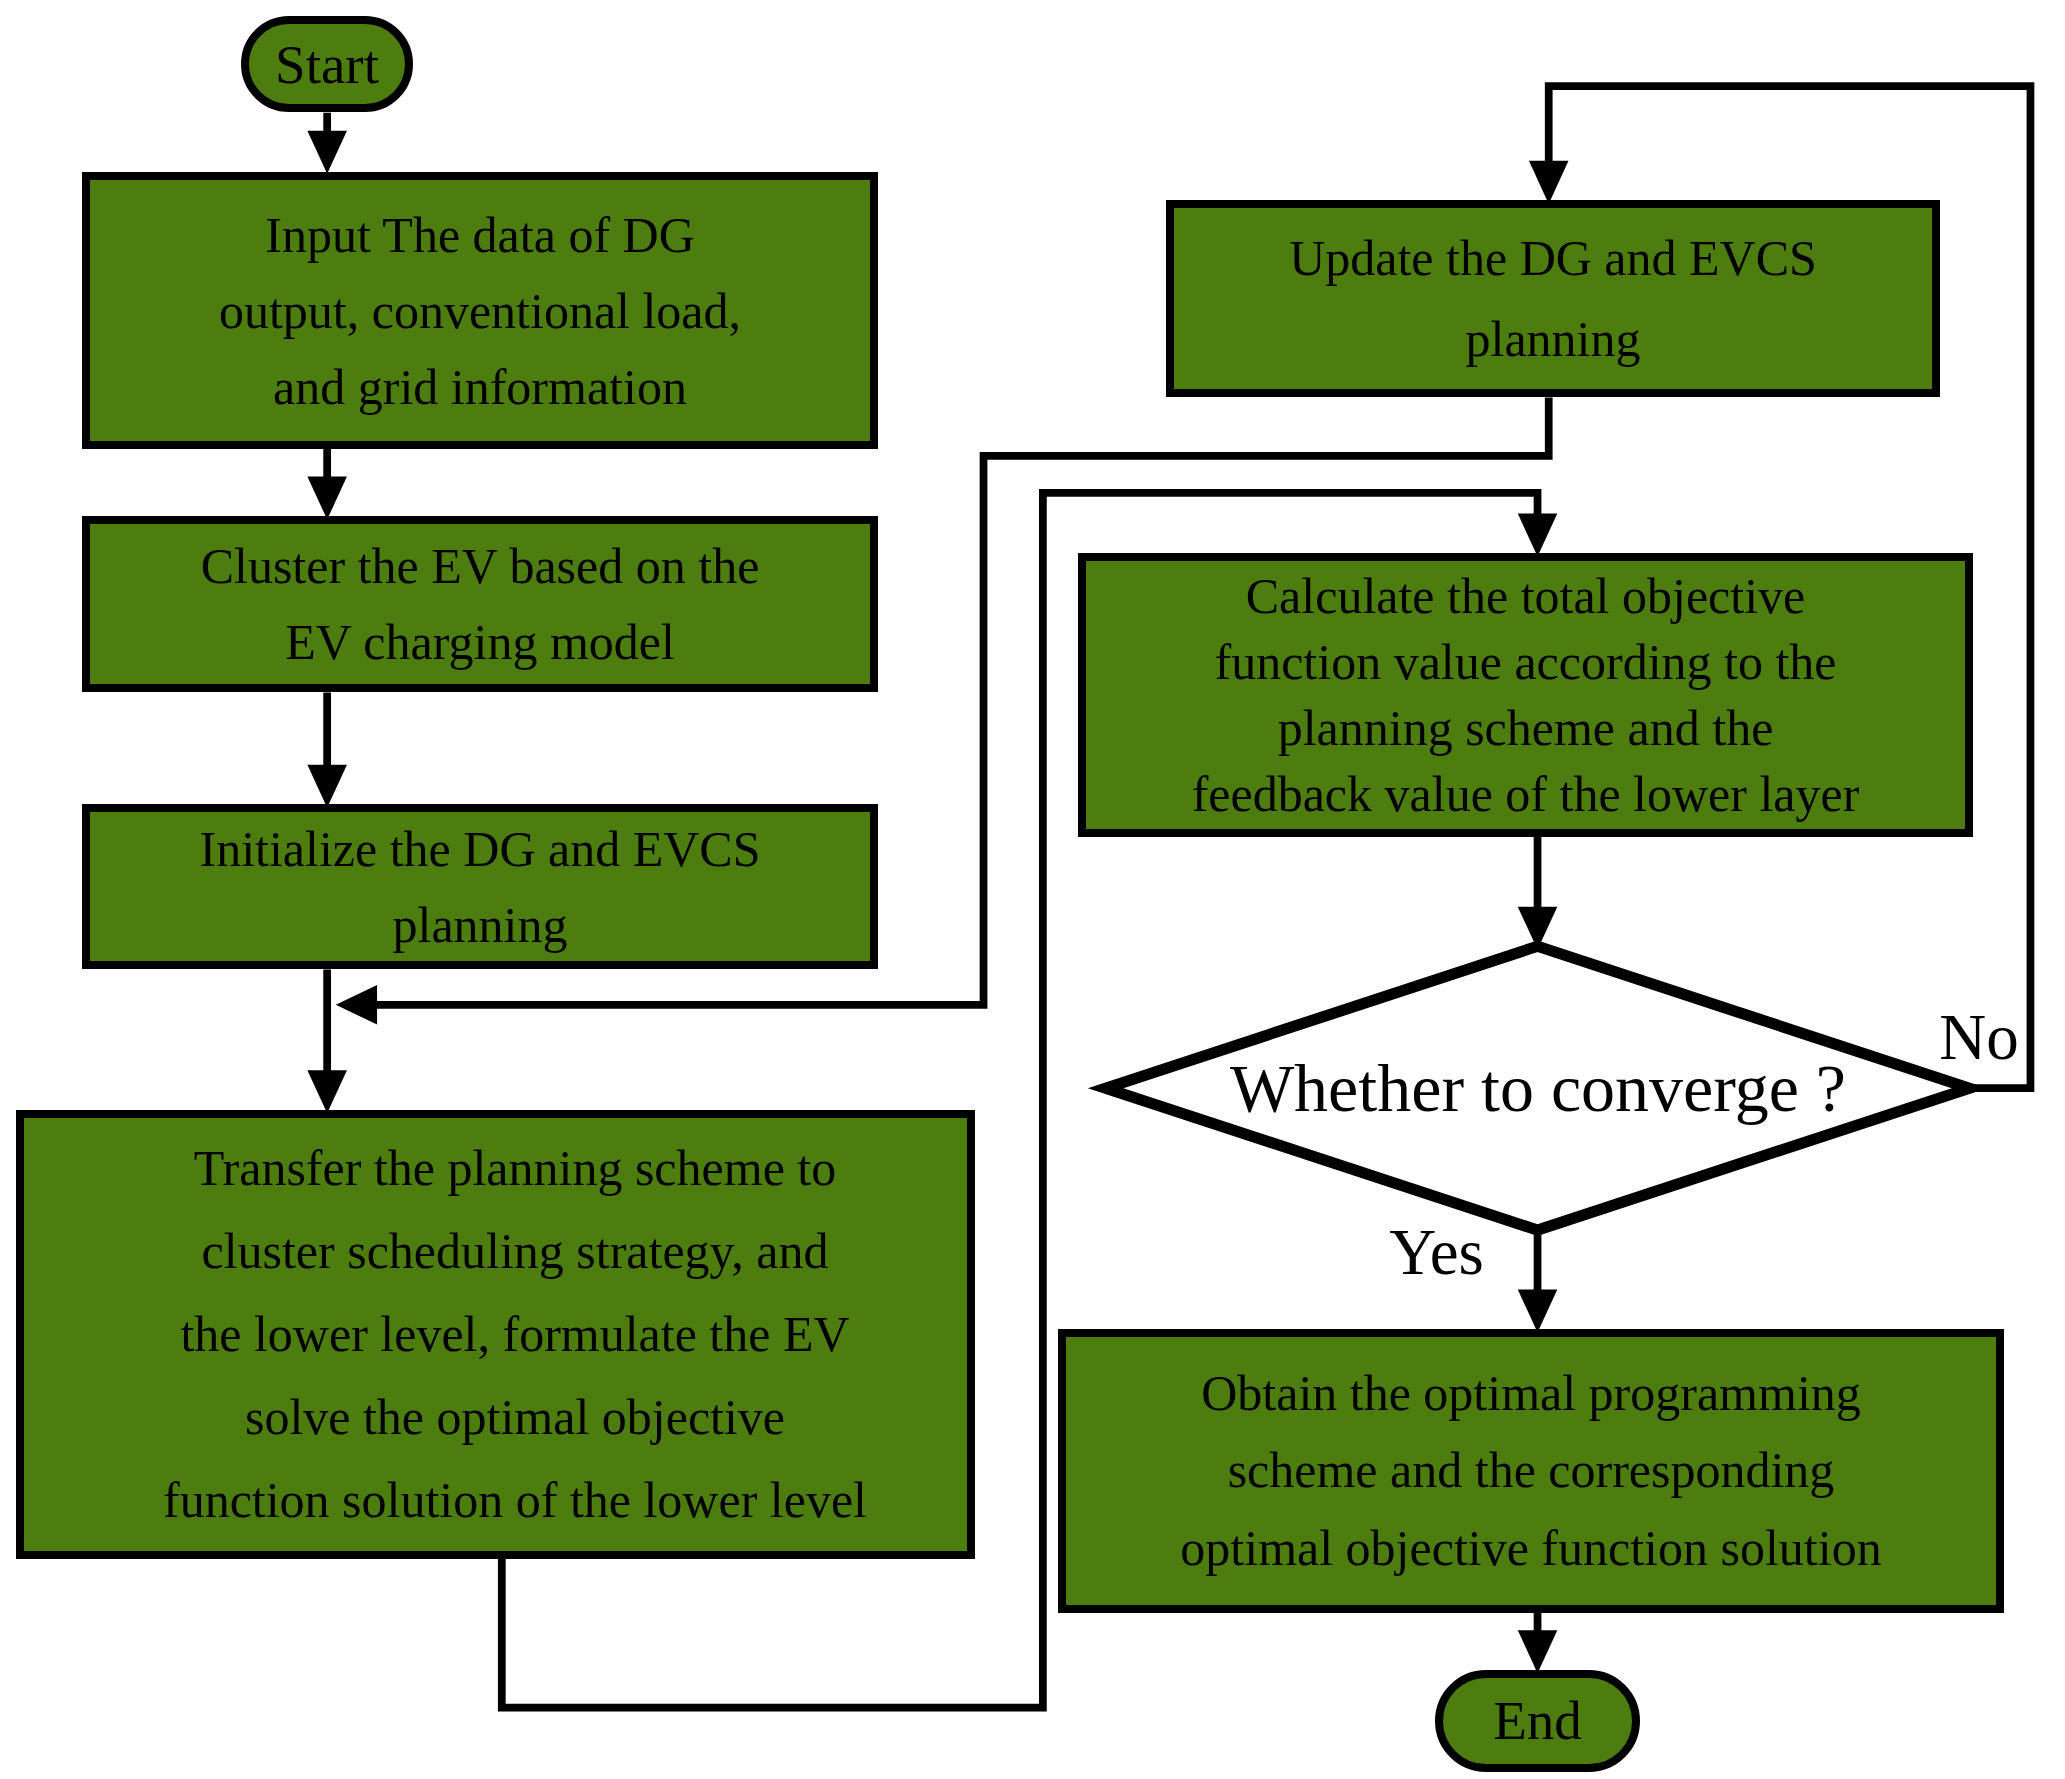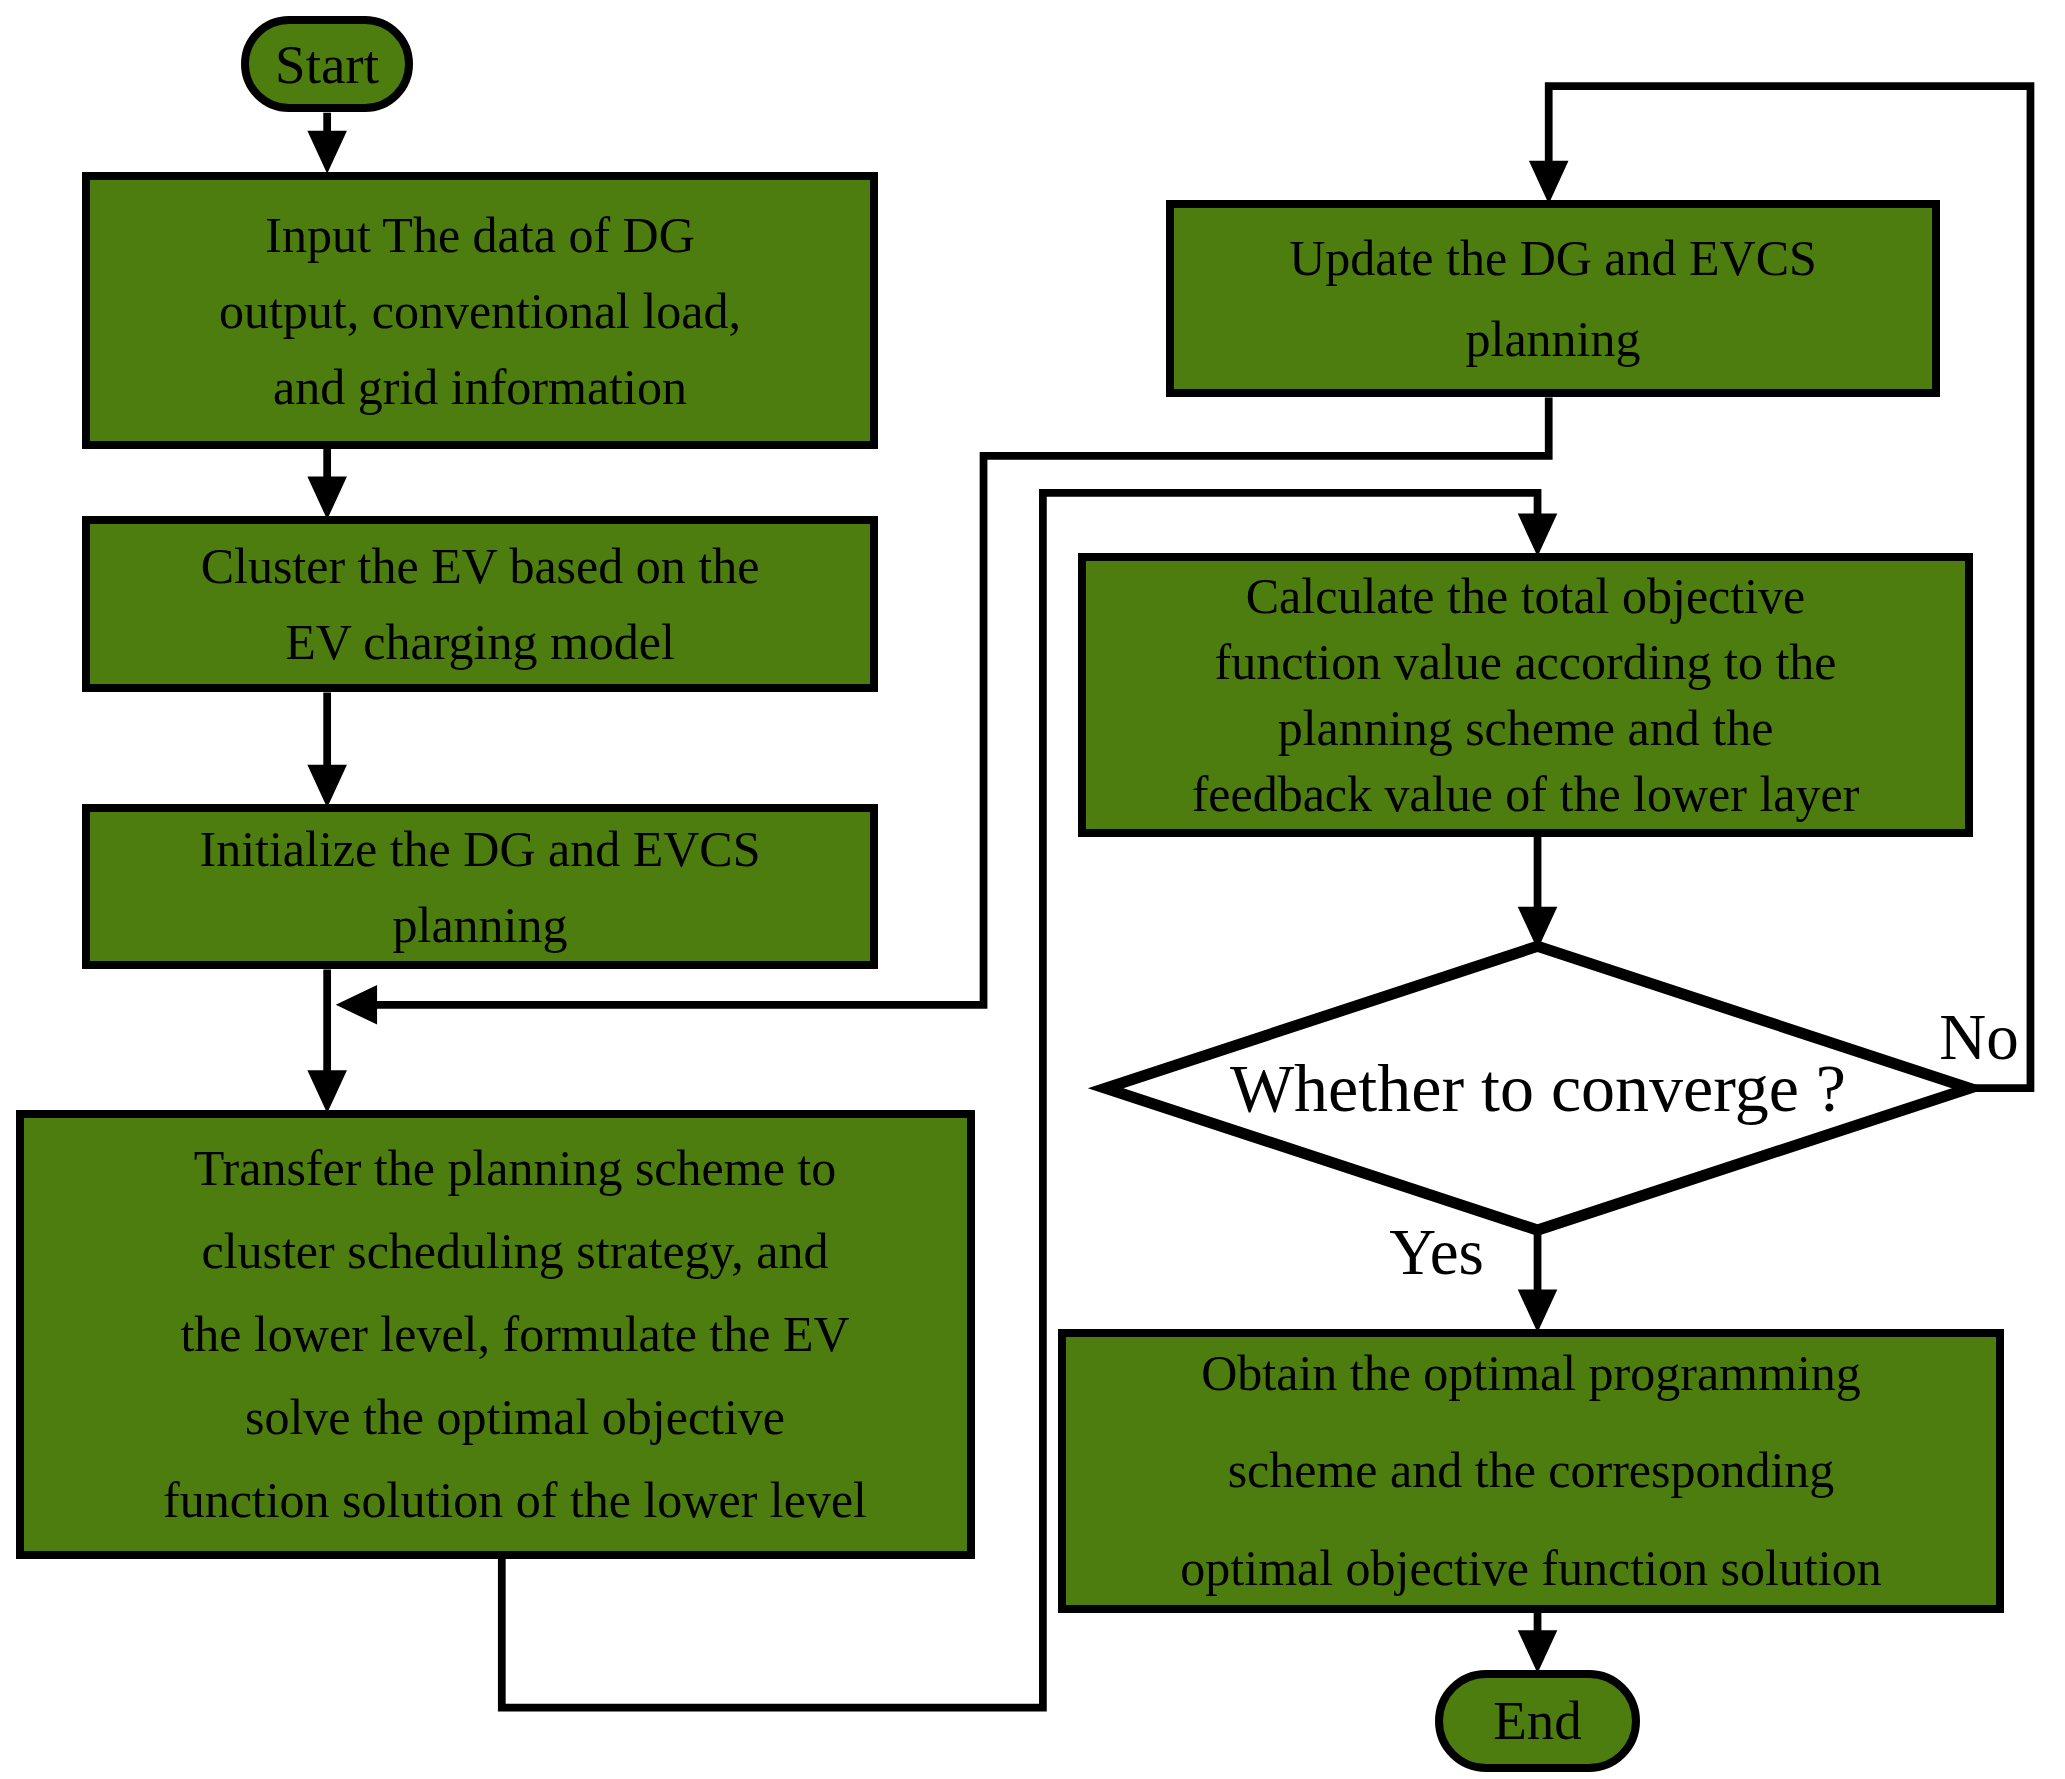--- a/index.html
+++ b/index.html
@@ -124,21 +124,21 @@
   </div>
 
   <div class="branch" style="left:1923px;top:994px;width:112px;height:86px;">
     <span>No</span>
   </div>
 
   <div class="branch" style="left:1342px;top:1209px;width:189px;height:86px;">
     <span>Yes</span>
   </div>
 
-  <div class="node obtain" style="left:1058px;top:1329px;width:946px;height:284px;gap:20px;">
+  <div class="node obtain" style="left:1058px;top:1329px;width:946px;height:284px;">
     <div class="ln">Obtain the optimal programming</div>
     <div class="ln">scheme and the corresponding</div>
     <div class="ln">optimal objective function solution</div>
   </div>
 
   <div class="node pill" style="left:1435px;top:1670px;width:205px;height:102px;">
     <div class="ln">End</div>
   </div>
 
 </div>

